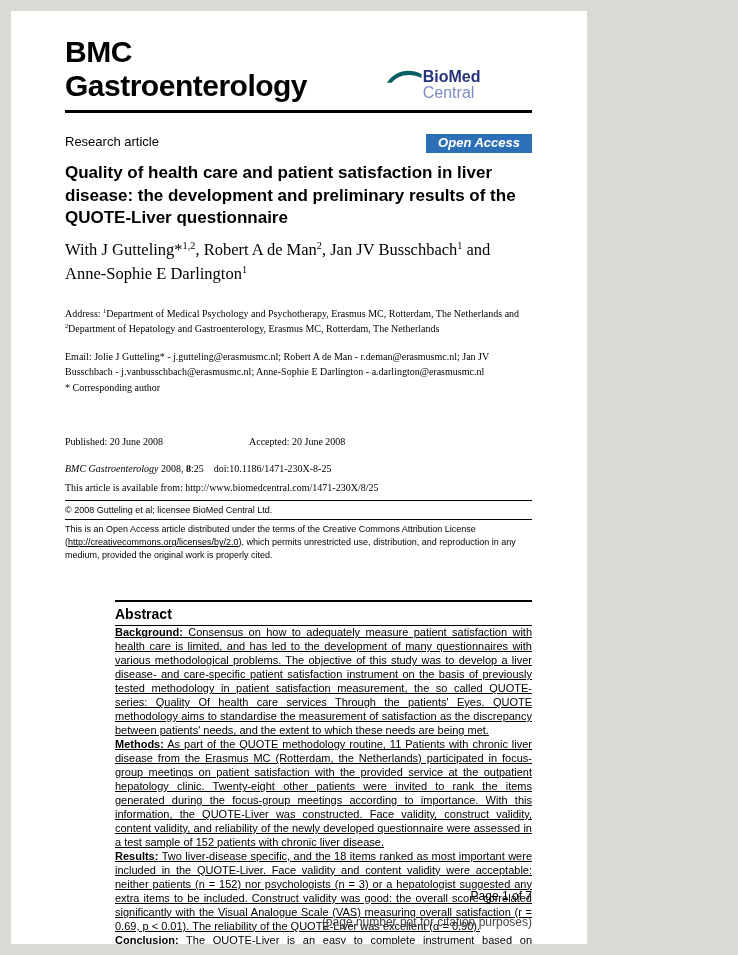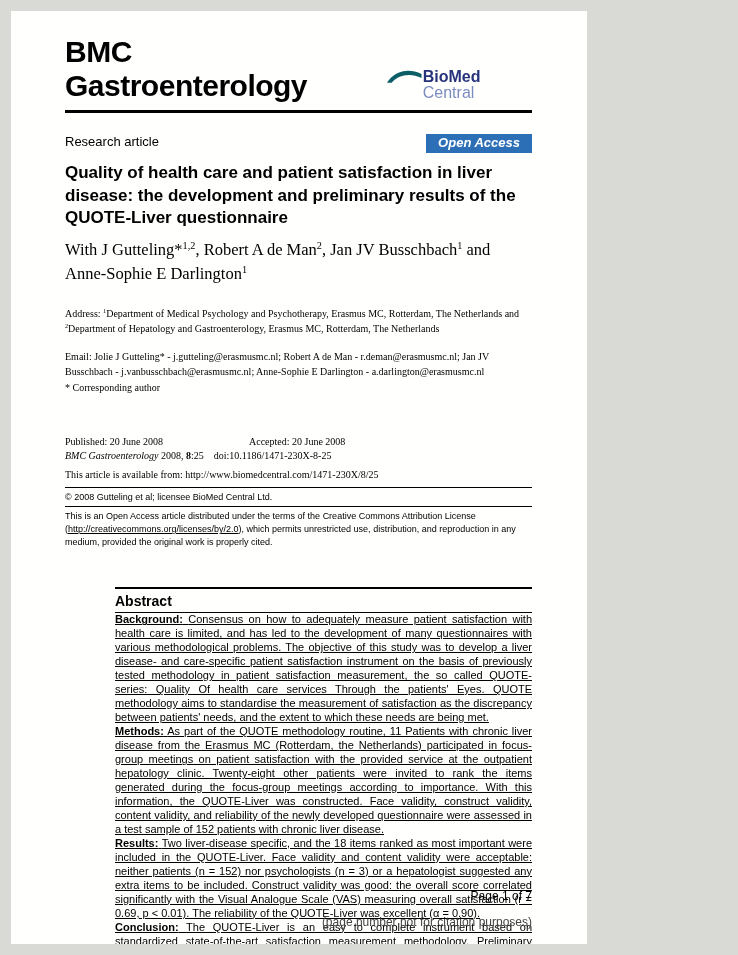--- a/index.html
+++ b/index.html
@@ -29,21 +29,21 @@
 
   .address { margin-top:20px; font-family:"Liberation Serif",serif; font-size:10px; line-height:1.5; }
   .email { margin-top:13px; font-family:"Liberation Serif",serif; font-size:10px; line-height:1.5; }
   .corresponding { margin-top:3px; font-family:"Liberation Serif",serif; font-size:10px; }
 
   
   .pubinfo { margin-top:42px; font-size:10px; line-height:1.4; }
   .pub-row { display:flex; font-family:"Liberation Serif",serif;gap:20px; }
   .published { flex:1; }
   .received-block { width:283px; }
-  .citation { margin-top:0; font-family:"Liberation Serif",serif; }
+  .citation { margin-top:13px; font-family:"Liberation Serif",serif; }
   .available { margin-top:5px; font-family:"Liberation Serif",serif; padding-bottom:5px; }
   .available .url { cursor:pointer; }
   .thin-rule { border-top:1px solid #000; }
   .copyright { font-size:9px; padding:3px 0 3px; }
   .license { font-size:9px; line-height:1.45; padding-top:3px; }
 
   
   .abstract { margin-left:50px; margin-top:38px; }
   .rule2 { border-top:2px solid #000; }
   .abs-heading { font-size:14px; font-weight:bold; padding:4px 0 3px; }

